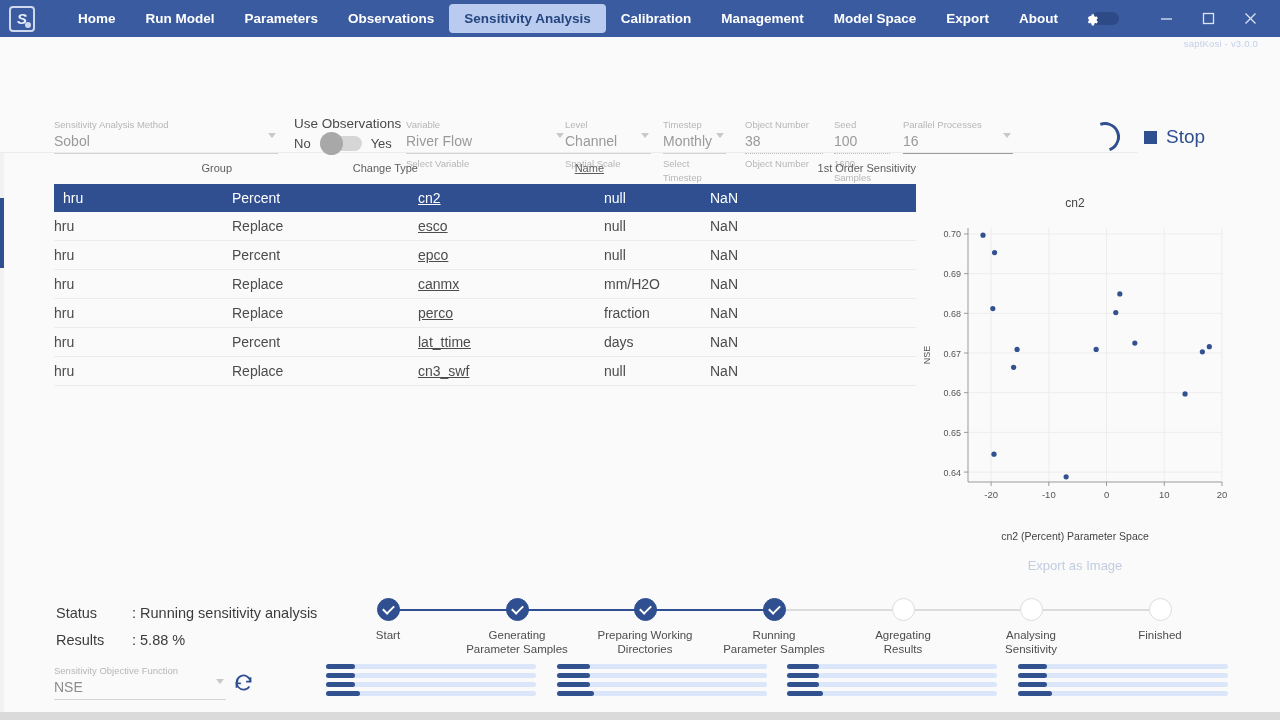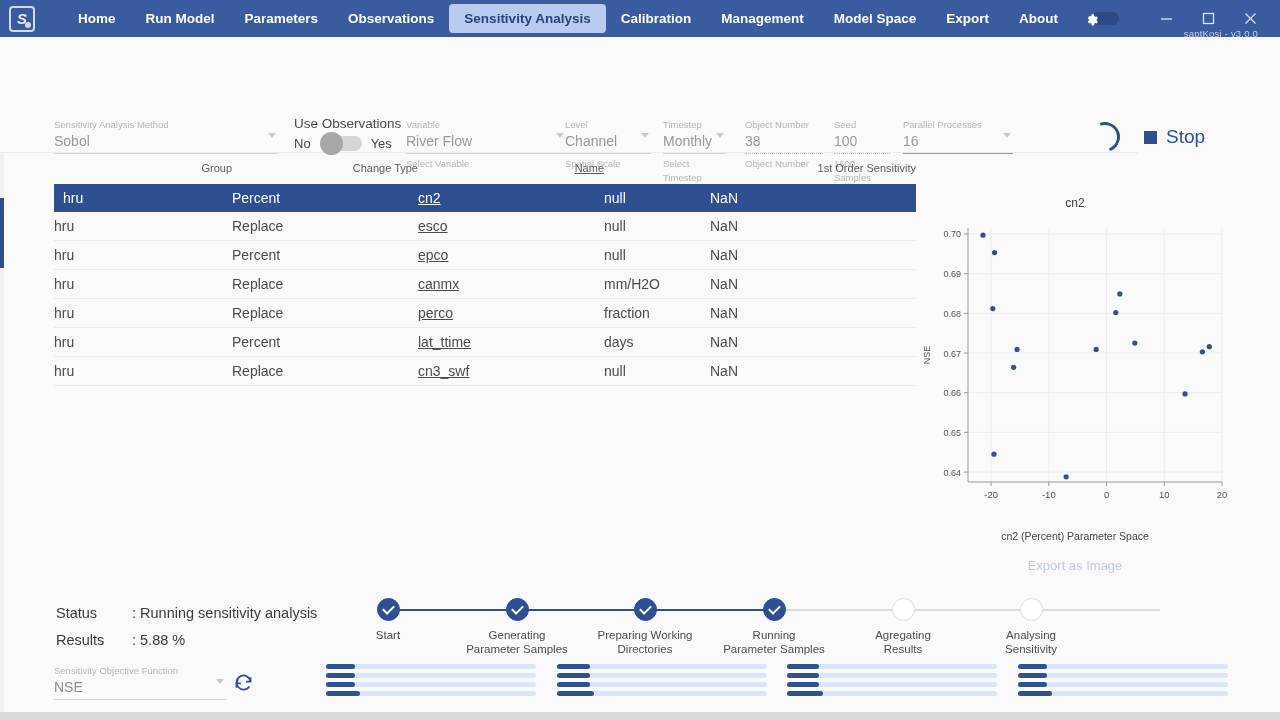--- a/index.html
+++ b/index.html
@@ -47,21 +47,21 @@
   .toggle-track {
     width: 27px; height: 13px; border-radius: 7px; background: #2d4a86;
     margin-left: -8px;
   }
   .wbtn {
     width: 42px; height: 37px; display: flex; align-items: center;
     justify-content: center; color: #dde5f5; font-size: 15px;
   }
   .wbtn svg { display: block; }
   .verlabel {
-    position: absolute; right: 22px; top: 28px;
+    position: absolute; right: 22px; top: 38px;
     color: #c3d0e9; font-size: 9.5px; letter-spacing: .2px; white-space: nowrap;
   }
 
   
   .controls {
     position: absolute; top: 37px; left: 0; width: 1138px; height: 116px;
     background: #fafafa; border-bottom: 1px solid #ececec; padding-left: 12px;
   }
   .field { position: absolute; }
   .fl-label { font-size: 9.5px; color: #b6b6b6; line-height: 12px; }
@@ -504,20 +504,26 @@
           <div>Results</div>
         </div>
     </div>
     <div class="step" style="left:701px">
       <div class="circ"></div>
       <div class="step-lb">
           <div>Analysing</div>
           <div>Sensitivity</div>
         </div>
     </div>
+    <div class="step" style="left:830px">
+      <div class="circ"></div>
+      <div class="step-lb">
+          <div>Finished</div>
+        </div>
+    </div>
   </div>
 
   <div class="barsgrid" id="bars">
       <div class="barcol">
         <div class="bar">
           <i style="width: 14%;"></i>
         </div>
         <div class="bar">
           <i style="width: 14%;"></i>
         </div>

